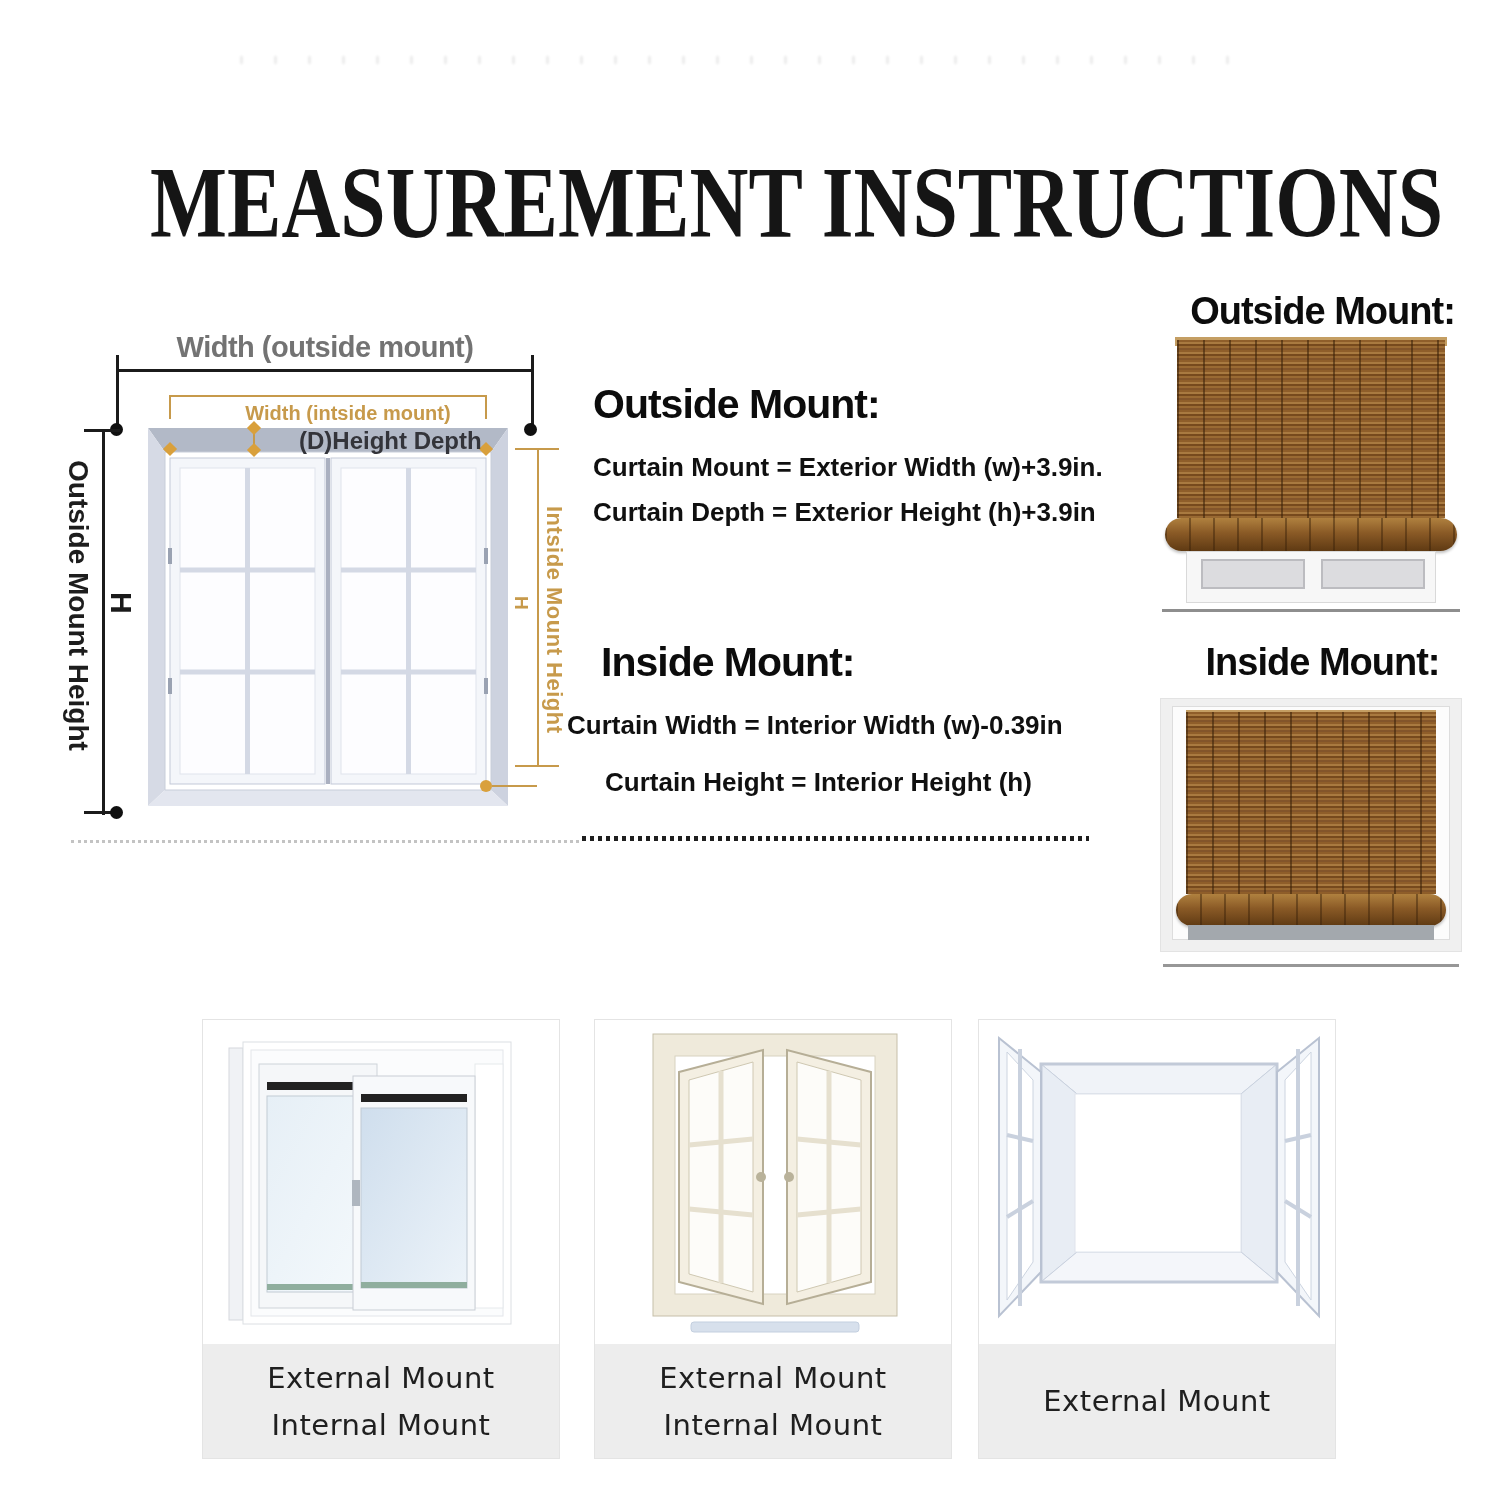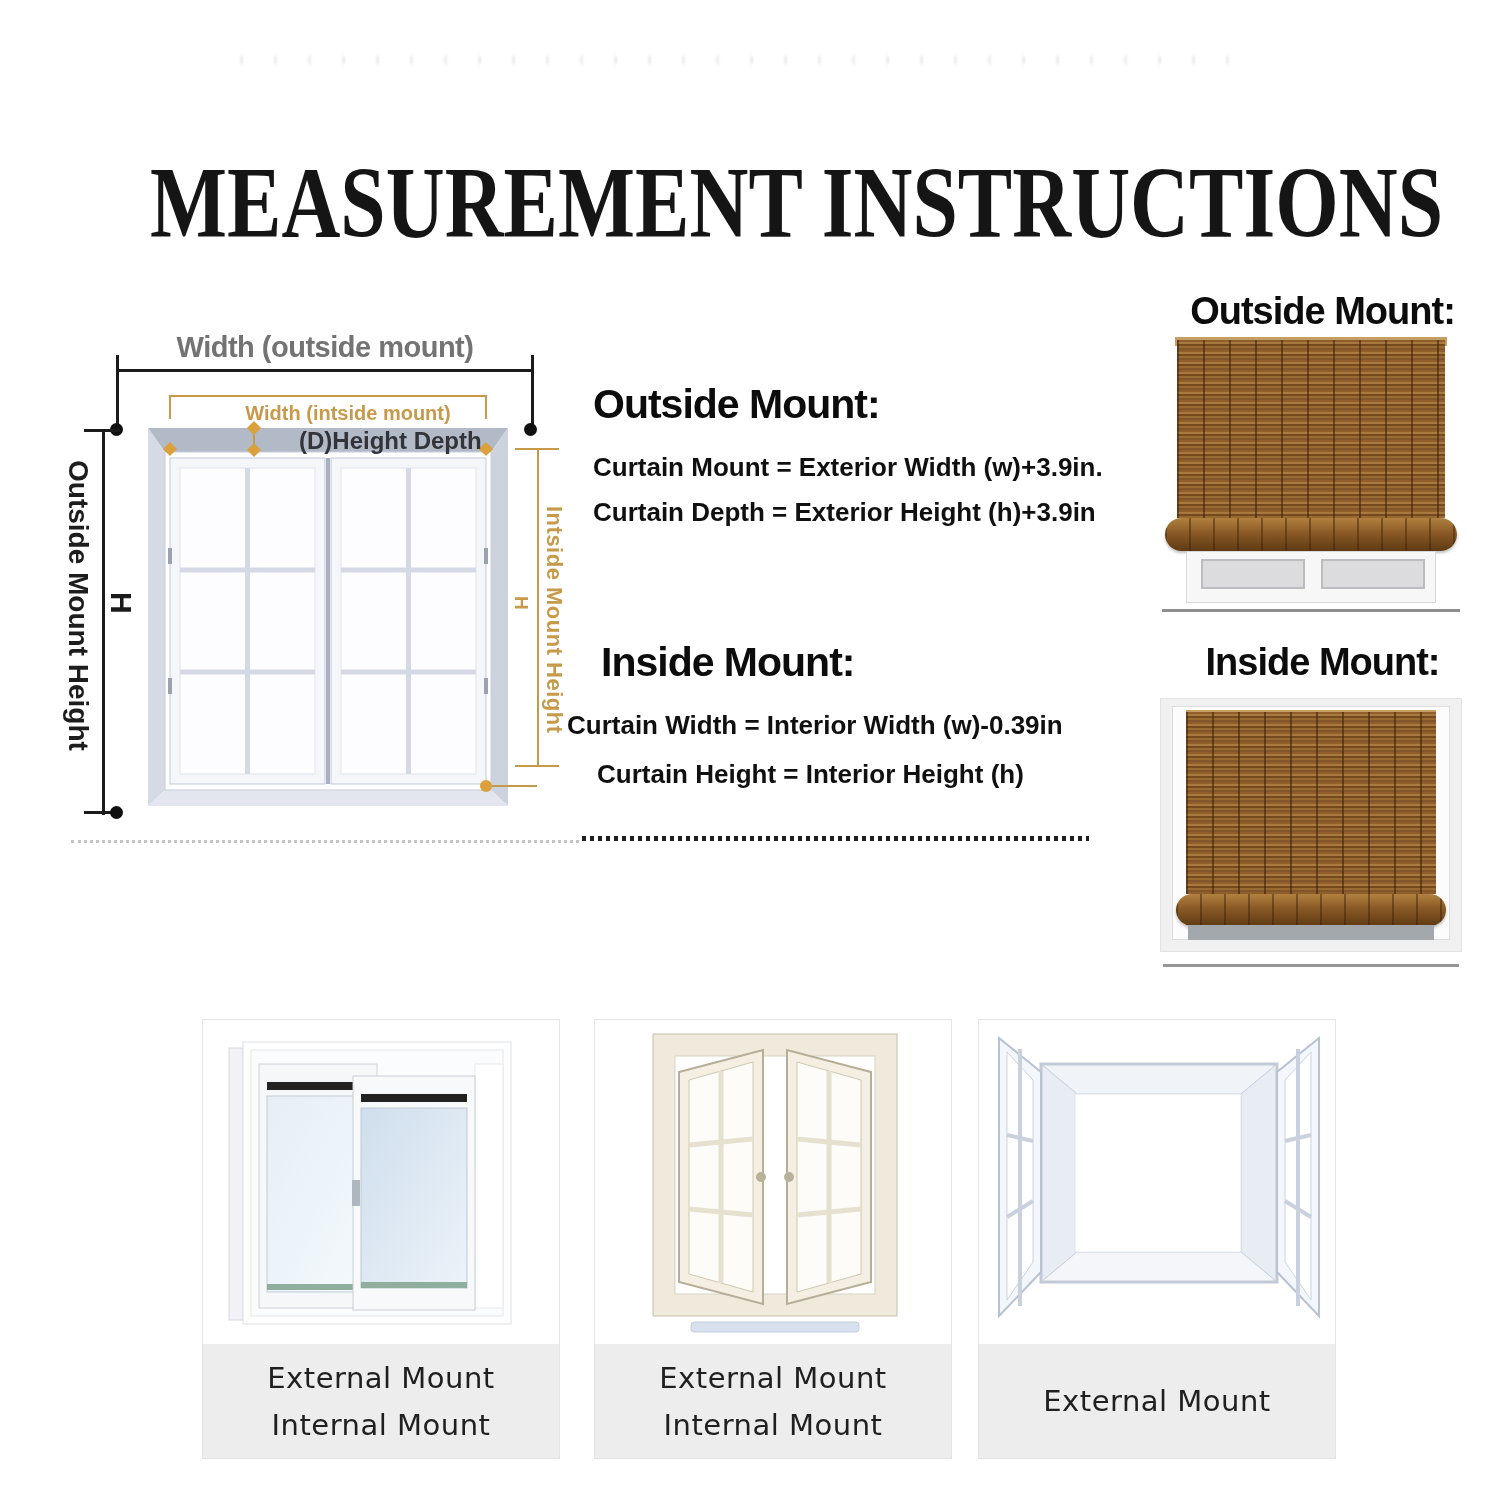--- a/index.html
+++ b/index.html
@@ -140,21 +140,21 @@
     <div class="vtext" id="lbl-h-right">H</div>
   </section>
 
   <section>
     <h2 class="h-mount" style="left:593px;top:381px;margin:0;position:absolute">Outside Mount:</h2>
     <p class="f-line" style="left:593px;top:452px;margin:0">Curtain Mount = Exterior Width (w)+3.9in.</p>
     <p class="f-line" style="left:593px;top:497px;margin:0">Curtain Depth = Exterior Height (h)+3.9in</p>
 
     <h2 class="h-mount" style="left:601px;top:639px;margin:0;position:absolute">Inside Mount:</h2>
     <p class="f-line" style="left:567px;top:710px;margin:0">Curtain Width = Interior Width (w)-0.39in</p>
-    <p class="f-line" style="left:593px;top:755px;margin:4px">Curtain Height = Interior Height (h)</p>
+    <p class="f-line" style="left:593px;top:755px;margin:12px">Curtain Height = Interior Height (h)</p>
   </section>
 
   <div id="sep-light"></div>
   <div id="sep-dark"></div>
 
 
   <aside>
     <div class="ex-label" style="left:1180px;top:290px;width:285px">Outside Mount:</div>
 
     <div class="photo" style="left:1160px;top:333px;width:302px;height:282px">

